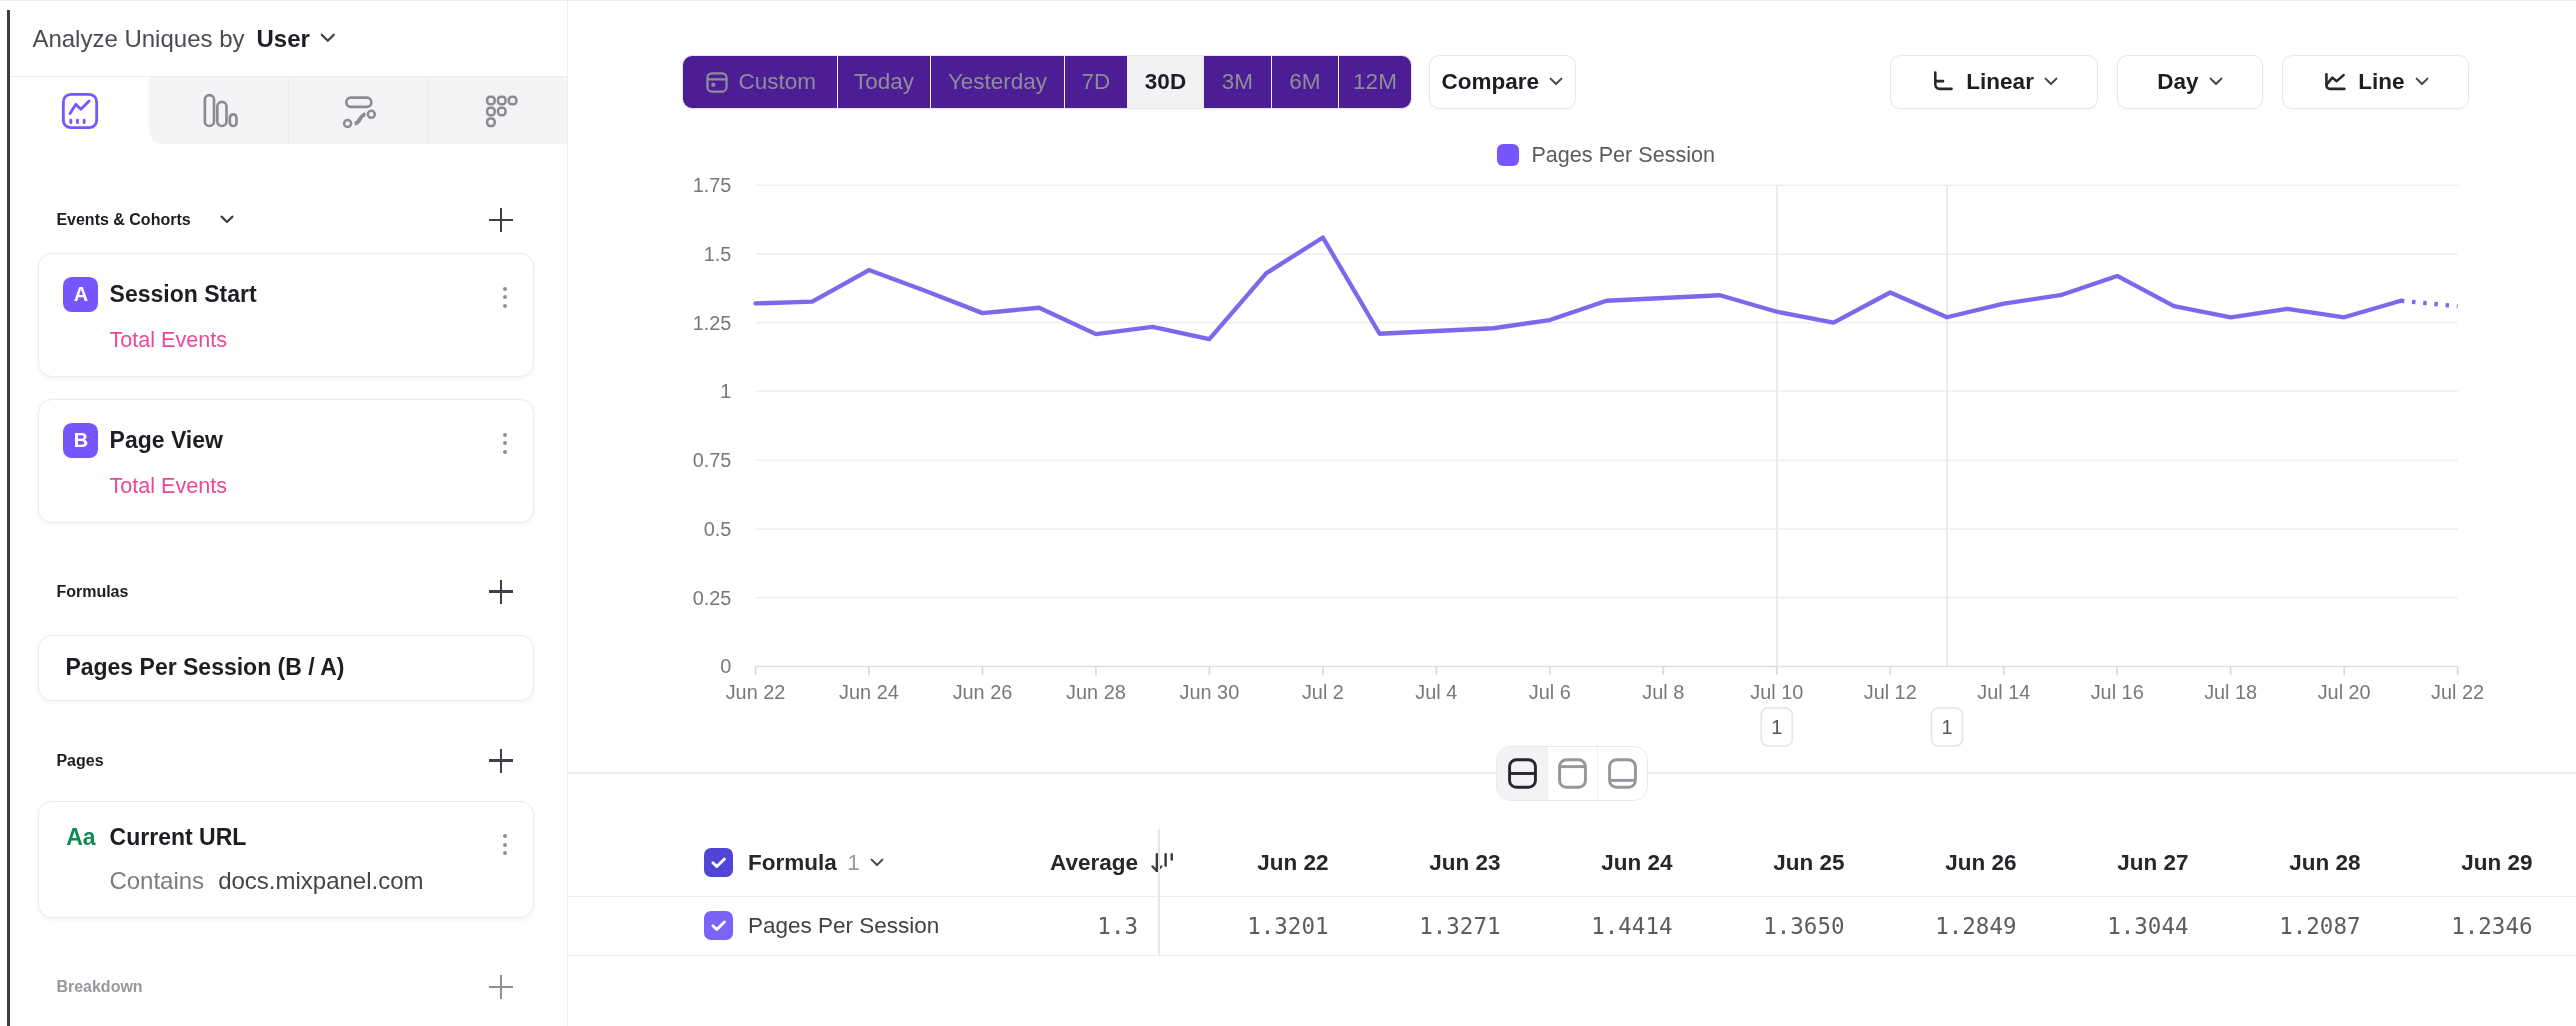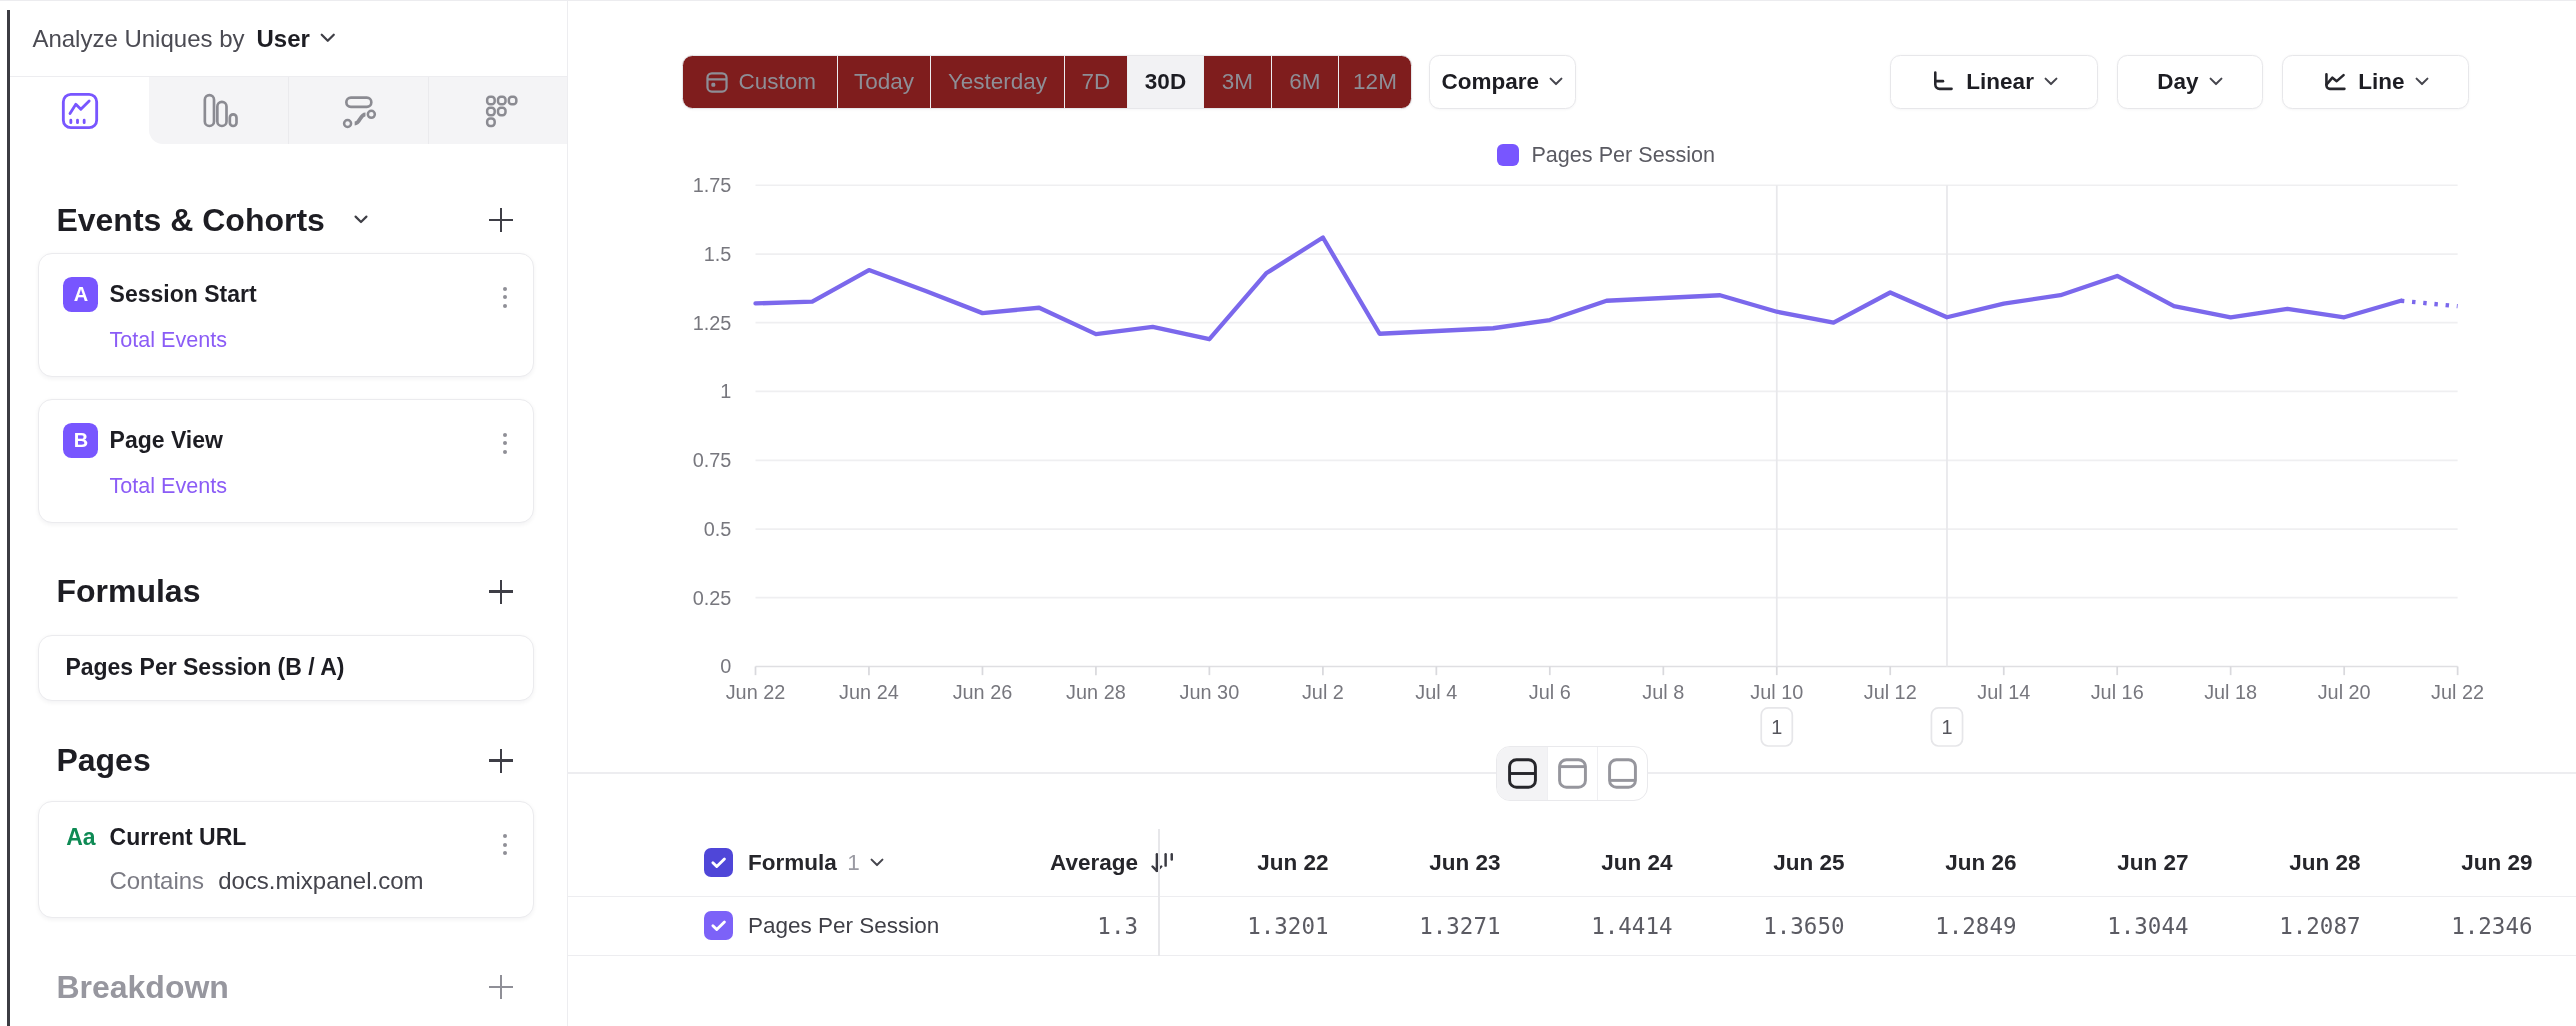--- a/index.html
+++ b/index.html
@@ -15,21 +15,21 @@
   .sb-h-label { font-size:24px; color:#4b4b53; }
   .sb-h-value { display:flex; align-items:center; gap:10.4px; margin-left:12px; font-size:24px; font-weight:700; color:#1d1d23; cursor:pointer; }
   .tabs { display:flex; height:67px; }
   .tab { flex:1; display:flex; align-items:center; justify-content:center; background:#f4f4f6; color:#8b8b92; cursor:pointer; }
   .tab.active { background:#fff; color:#7856ff; }
   .tab.r2 { border-bottom-left-radius:14px; }
   .tab.r3, .tab.r4 { border-left:1.7px solid #eaeaed; }
 
   .sb-body { padding-top:0; }
   .section-head { position:relative; margin:0 28px; padding-left:18px; display:flex; align-items:center; height:38px; }
-  .section-head .title { font-size:32px; font-weight:700; color:#1d1d23; display:flex; align-items:center; gap:29px; }
+  .section-head .title { font-size:16px; font-weight:700; color:#1d1d23; display:flex; align-items:center; gap:29px; }
   .section-head.muted .title { color:#97979f; font-weight:700; }
   .plus { position:absolute; right:22.5px; width:31px; height:31px; cursor:pointer; }
   .plus::before, .plus::after { content:""; position:absolute; background:#3e3e46; }
   .plus::before { left:3.5px; right:3.5px; top:14px; height:2.6px; }
   .plus::after { top:3.5px; bottom:3.5px; left:14px; width:2.6px; }
   .plus.gray::before, .plus.gray::after { background:#8f8f97; }
 
   .mt-events { margin-top:57px; }
   .mt-card1 { margin-top:14px; }
   .mt-card2 { margin-top:22.5px; }
@@ -40,33 +40,33 @@
   .mt-breakdown { margin-top:50px; }
 
   .card { position:relative; margin-left:28px; margin-right:35px; width:496px; border:1.7px solid #ebebee; border-radius:14px; background:#fff;
     box-shadow:0 1.7px 4.3px rgba(20,20,43,.05); padding:22.5px 22.5px 22.5px 24px; cursor:pointer; }
   .card .row1 { display:flex; align-items:center; }
   .badge { width:35px; height:35px; border-radius:8.6px; background:#7856ff; color:#fff; font-size:20px; font-weight:700;
     display:flex; align-items:center; justify-content:center; flex:0 0 auto; }
   .card .ctitle { margin-left:11.2px; font-size:23px; font-weight:700; color:#1d1d23; }
   .kebab { position:absolute; right:22.5px; top:29px; display:flex; flex-direction:column; gap:4.3px; cursor:pointer; padding:3.5px; }
   .kebab i { width:4.3px; height:4.3px; border-radius:50%; background:#8f8f97; display:block; }
-  .card .sub { margin-left:46px; margin-top:15.5px; font-size:21.6px; color:#8b5cf6; }
+  .card .sub { margin-left:46px; margin-top:15.5px; font-size:21.6px; color:#ec4899; }
   .card.single { padding:0 0 0 26px; height:66px; display:flex; align-items:center; }
   .card.single .ctitle { margin-left:0; }
   .abadge { width:35px; text-align:center; font-size:23px; font-weight:700; color:#0e8a54; flex:0 0 auto; }
   .filterline { margin-left:46px; margin-top:15.5px; font-size:24px; display:flex; gap:14px; }
   .filterline .op { color:#7b7b84; }
   .filterline .val { color:#44444c; }
 
   
   .main { position:absolute; left:568px; top:0; right:0; height:100%; }
 
   .toolbar-row { position:absolute; top:54px; left:0; right:0; height:54px; }
-  .range-control { position:absolute; left:114px; display:flex; height:54px; border:1.7px solid #e7e7ea; border-radius:10.4px; background:#7f1d1d; overflow:hidden; box-shadow:0 0.9px 2.6px rgba(20,20,43,.04); }
+  .range-control { position:absolute; left:114px; display:flex; height:54px; border:1.7px solid #e7e7ea; border-radius:10.4px; background:#4c1d95; overflow:hidden; box-shadow:0 0.9px 2.6px rgba(20,20,43,.04); }
   .range-item { display:flex; align-items:center; justify-content:center; gap:8.6px; font-size:22.5px; color:#8e8e96; cursor:pointer; }
   .range-item + .range-item { border-left:1.7px solid #ededf0; }
   .range-item.active { background:#f2f2f4; color:#1d1d23; font-weight:700; }
   .btn { display:flex; align-items:center; justify-content:center; gap:10.4px; height:54px; border:1.7px solid #e7e7ea; border-radius:10.4px;
     background:#fff; font-size:22.5px; font-weight:700; color:#1d1d23; cursor:pointer; box-shadow:0 0.9px 2.6px rgba(20,20,43,.04);
     font-family:"Liberation Sans","DejaVu Sans",sans-serif; }
   .compare { position:absolute; left:861px; width:147px; }
   .toolbar-right { position:absolute; right:107px; display:flex; gap:19px; }
   .toolbar-right .btn { padding:0 39px; }
 

